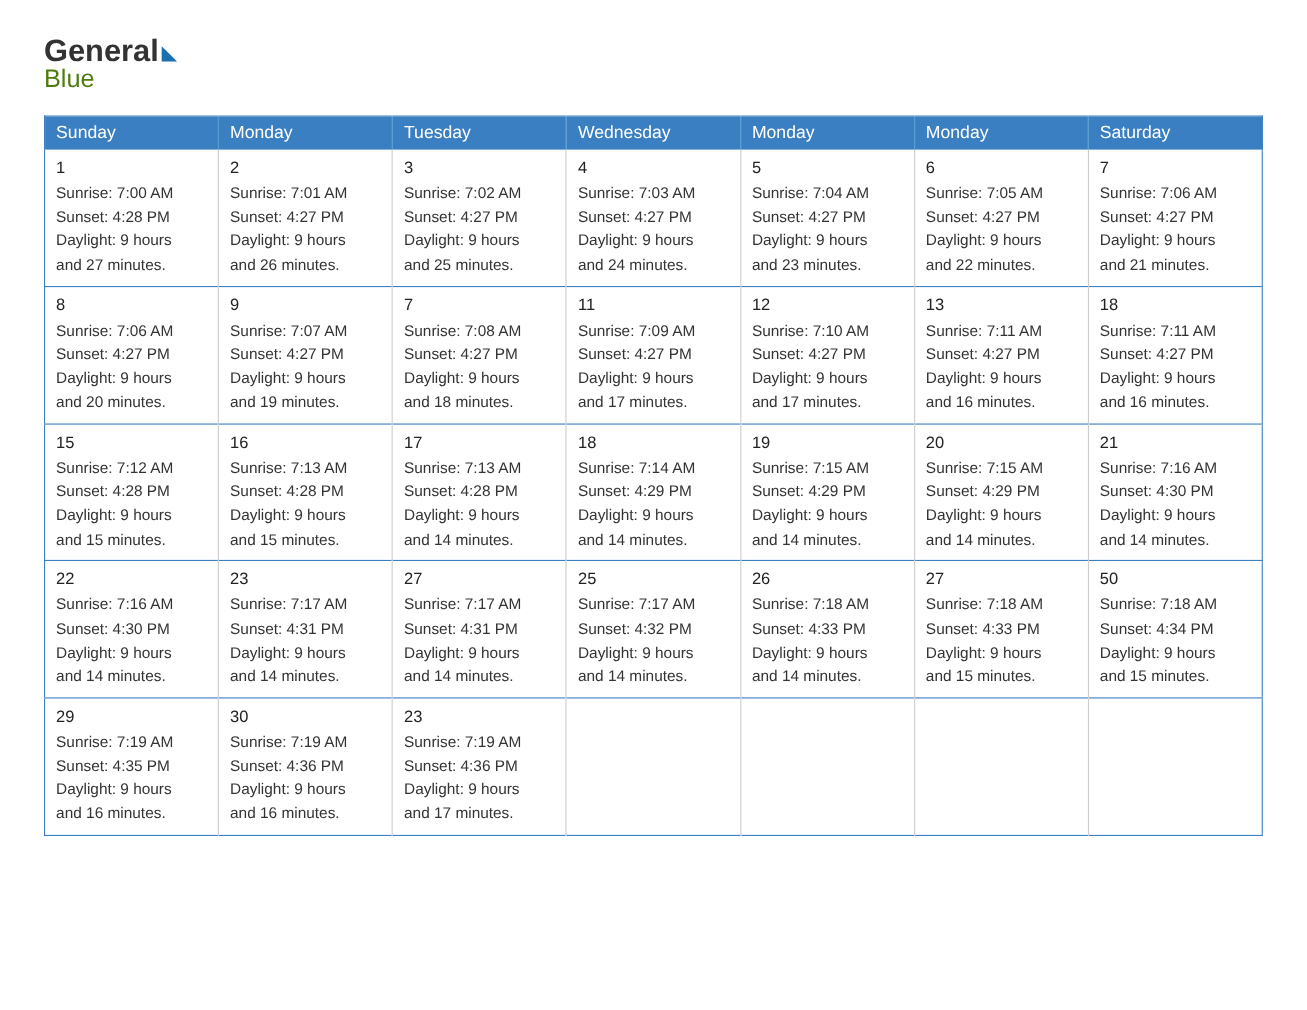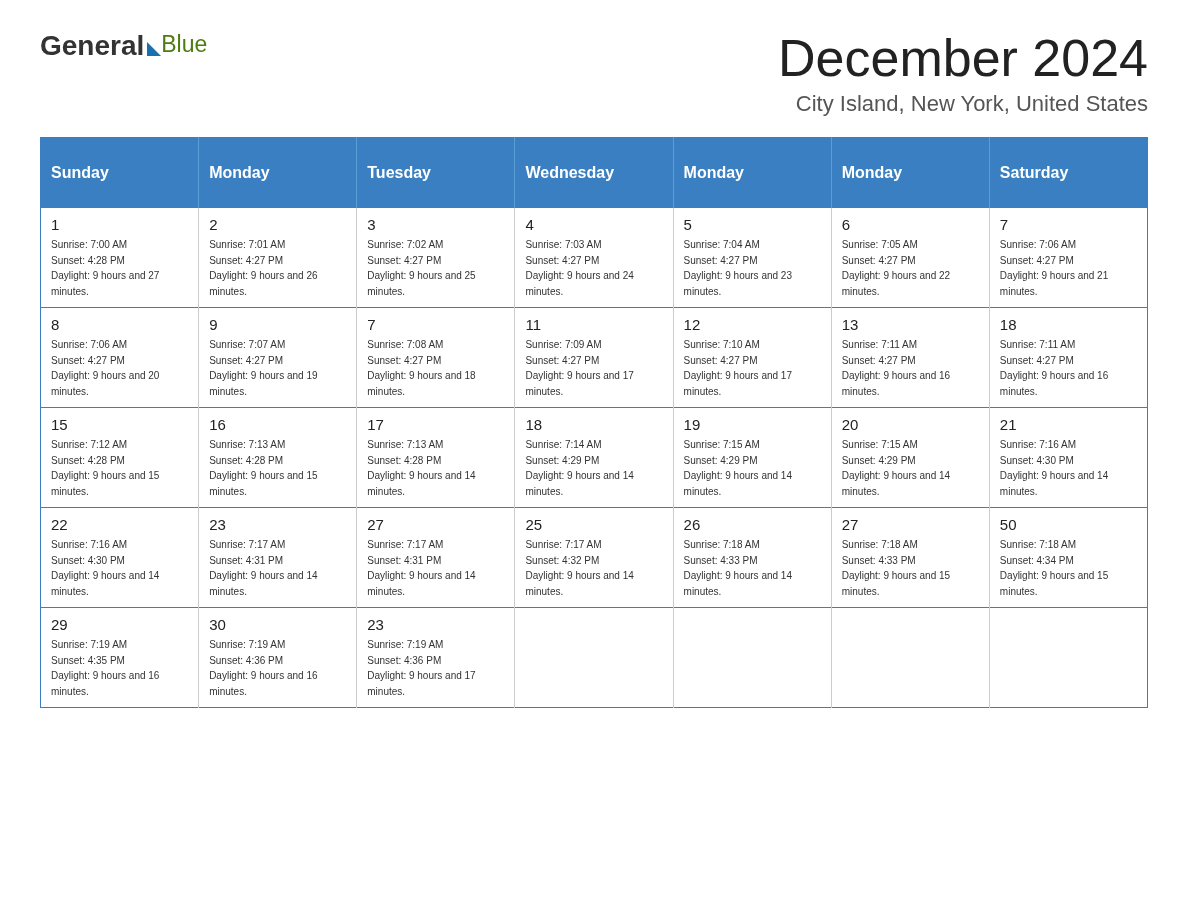--- a/index.html
+++ b/index.html
@@ -11,22 +11,22 @@
       min-height: 918px;
     }
     .header {
       display: flex;
       justify-content: space-between;
       align-items: flex-start;
       margin-bottom: 20px;
     }
     .logo {
       display: flex;
-      flex-direction: row;
-      align-items: center;
+      flex-direction: column;
+      align-items: flex-start;
     }
     .logo-top {
       display: flex;
       align-items: center;
       gap: 0px;
     }
     .logo-general {
       font-size: 28px;
       font-weight: bold;
       color: #333;
@@ -64,22 +64,22 @@
       width: 100%;
       border-collapse: collapse;
       border: 1.5px solid #3a7fc1;
     }
     thead tr {
       background-color: #3a7fc1;
     }
     thead th {
       color: #fff;
       font-size: 16px;
-      font-weight: bold;
-      padding: 26px 10px;
+      font-weight: normal;
+      padding: 6px 10px;
       text-align: left;
       border-right: 1px solid #5a9fd4;
     }
     thead th:last-child {
       border-right: none;
     }
     tbody tr {
       border-bottom: 1.5px solid #3a7fc1;
     }
     tbody td {
@@ -95,42 +95,38 @@
       border-right: none;
     }
     .day-num {
       font-size: 15px;
       font-weight: normal;
       color: #222;
       display: block;
       margin-bottom: 4px;
     }
     .day-info {
-      font-size: 10px;
+      font-size: 14px;
       color: #333;
       line-height: 1.55;
     }
     .empty-cell {
       background: #fff;
     }
   </style>
 </head>
 <body>
 
 <div class="header">
   <div class="logo">
     <div class="logo-top">
       <span class="logo-general">General</span>
       <div class="logo-triangle"></div>
     </div>
     <span class="logo-blue">Blue</span>
-  </div>
-  <div class="title-block">
-    <div class="main-title">December 2024</div>
-    <div class="subtitle">City Island, New York, United States</div>
   </div>
 </div>
 
 <table>
   <thead>
     <tr>
     <th>Sunday</th>
         <th>Monday</th>
         <th>Tuesday</th>
         <th>Wednesday</th>

